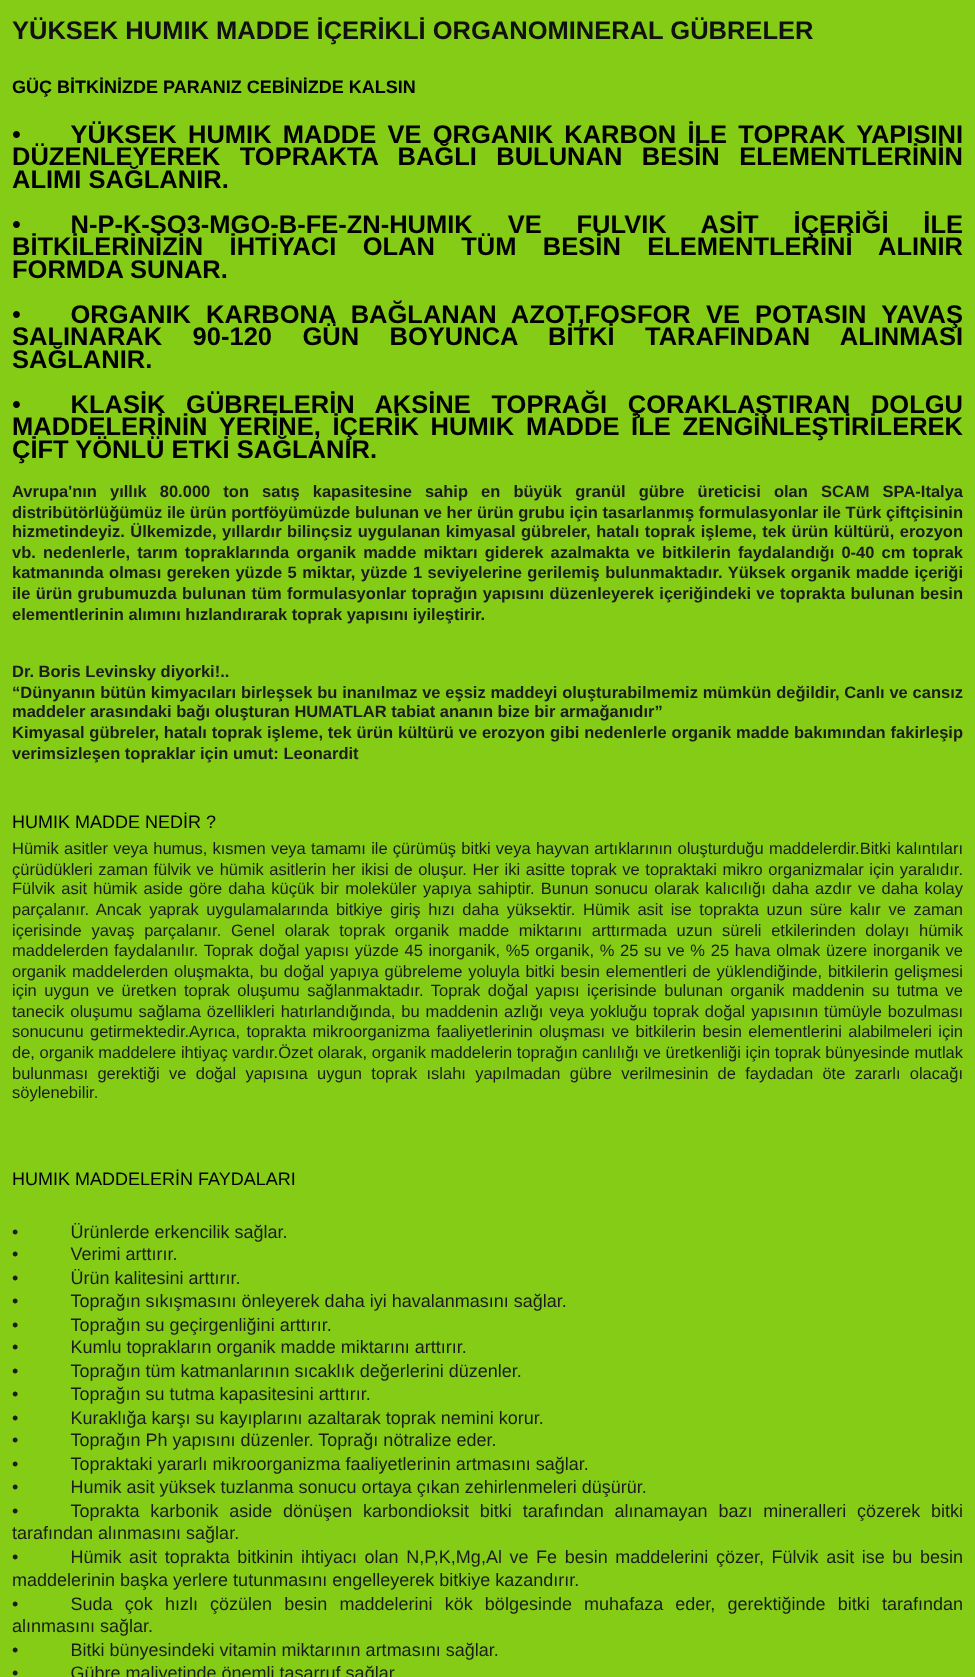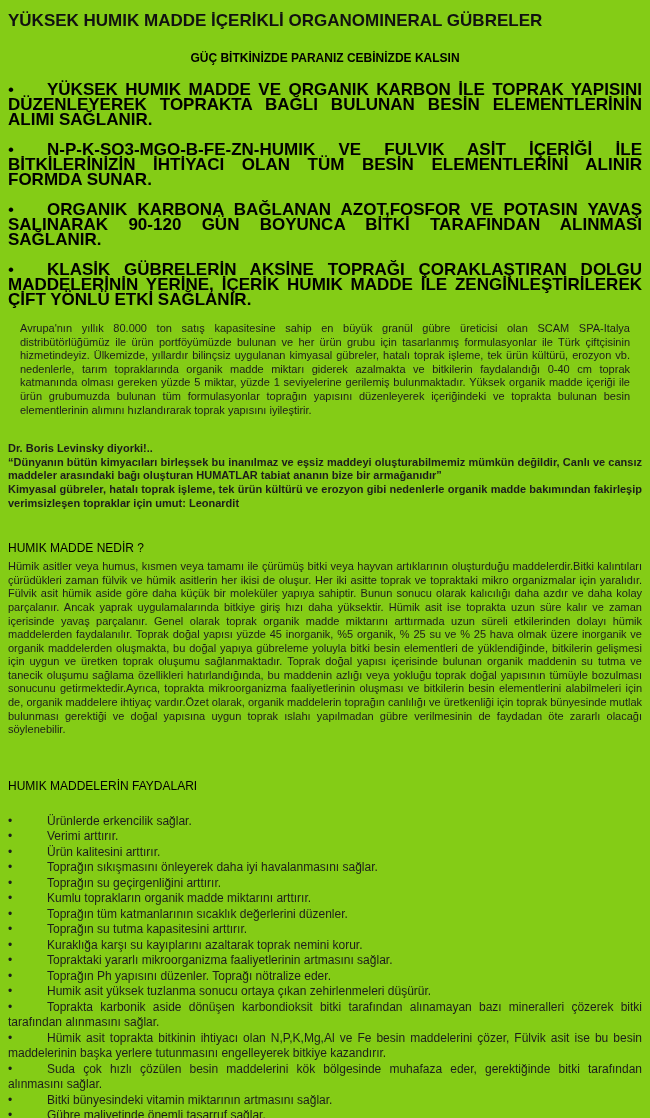--- a/index.html
+++ b/index.html
@@ -20,21 +20,20 @@
     font-size: 17px;
     font-weight: bold;
     line-height: 22px;
     margin: 0;
     color: #111111;
   }
   .subtitle {
     font-size: 12px;
     font-weight: bold;
     margin: 19px 0 0 0;
-    text-align: center;
   }
   .features {
     margin-top: 17px;
   }
   .feature {
     font-size: 17px;
     font-weight: bold;
     line-height: 15px;
     text-align: justify;
     margin: 0 0 15px 0;
@@ -44,21 +43,21 @@
     width: 39px;
     font-weight: normal;
   }
   .bodytext {
     font-size: 11px;
     line-height: 13.6px;
     text-align: justify;
     margin: 0;
     color: #1c1c1c;
   }
-  .intro { margin: 12px; }
+  .intro { margin: 0; font-weight: bold; }
   .quote-block { margin-top: 25px; }
   .quote-line { margin: 0; font-weight: bold; }
   .section-heading {
     font-size: 12px;
     font-weight: normal;
     line-height: 15px;
     margin: 0;
   }
   .heading-what { margin-top: 31px; }
   .what-body { margin-top: 4px; }
@@ -105,22 +104,22 @@
   <div class="benefits">
       <p class="benefit"><span class="b">•</span><span>Ürünlerde erkencilik sağlar.</span></p>
       <p class="benefit"><span class="b">•</span><span>Verimi arttırır.</span></p>
       <p class="benefit"><span class="b">•</span><span>Ürün kalitesini arttırır.</span></p>
       <p class="benefit"><span class="b">•</span><span>Toprağın sıkışmasını önleyerek daha iyi havalanmasını sağlar.</span></p>
       <p class="benefit"><span class="b">•</span><span>Toprağın su geçirgenliğini arttırır.</span></p>
       <p class="benefit"><span class="b">•</span><span>Kumlu toprakların organik madde miktarını arttırır.</span></p>
       <p class="benefit"><span class="b">•</span><span>Toprağın tüm katmanlarının sıcaklık değerlerini düzenler.</span></p>
       <p class="benefit"><span class="b">•</span><span>Toprağın su tutma kapasitesini arttırır.</span></p>
       <p class="benefit"><span class="b">•</span><span>Kuraklığa karşı su kayıplarını azaltarak toprak nemini korur.</span></p>
+      <p class="benefit"><span class="b">•</span><span>Toprağın Ph yapısını düzenler. Toprağı nötralize eder.</span></p>
       <p class="benefit"><span class="b">•</span><span>Topraktaki yararlı mikroorganizma faaliyetlerinin artmasını sağlar.</span></p>
-      <p class="benefit"><span class="b">•</span><span>Toprağın Ph yapısını düzenler. Toprağı nötralize eder.</span></p>
       <p class="benefit"><span class="b">•</span><span>Humik asit yüksek tuzlanma sonucu ortaya çıkan zehirlenmeleri düşürür.</span></p>
       <p class="benefit"><span class="b">•</span><span>Toprakta karbonik aside dönüşen karbondioksit bitki tarafından alınamayan bazı mineralleri çözerek bitki tarafından alınmasını sağlar.</span></p>
       <p class="benefit"><span class="b">•</span><span>Hümik asit toprakta bitkinin ihtiyacı olan N,P,K,Mg,Al ve Fe besin maddelerini çözer, Fülvik asit ise bu besin maddelerinin başka yerlere tutunmasını engelleyerek bitkiye kazandırır.</span></p>
       <p class="benefit"><span class="b">•</span><span>Suda çok hızlı çözülen besin maddelerini kök bölgesinde muhafaza eder, gerektiğinde bitki tarafından alınmasını sağlar.</span></p>
       <p class="benefit"><span class="b">•</span><span>Bitki bünyesindeki vitamin miktarının artmasını sağlar.</span></p>
       <p class="benefit"><span class="b">•</span><span>Gübre maliyetinde önemli tasarruf sağlar.</span></p>
     </div>
 
 </div>
 

